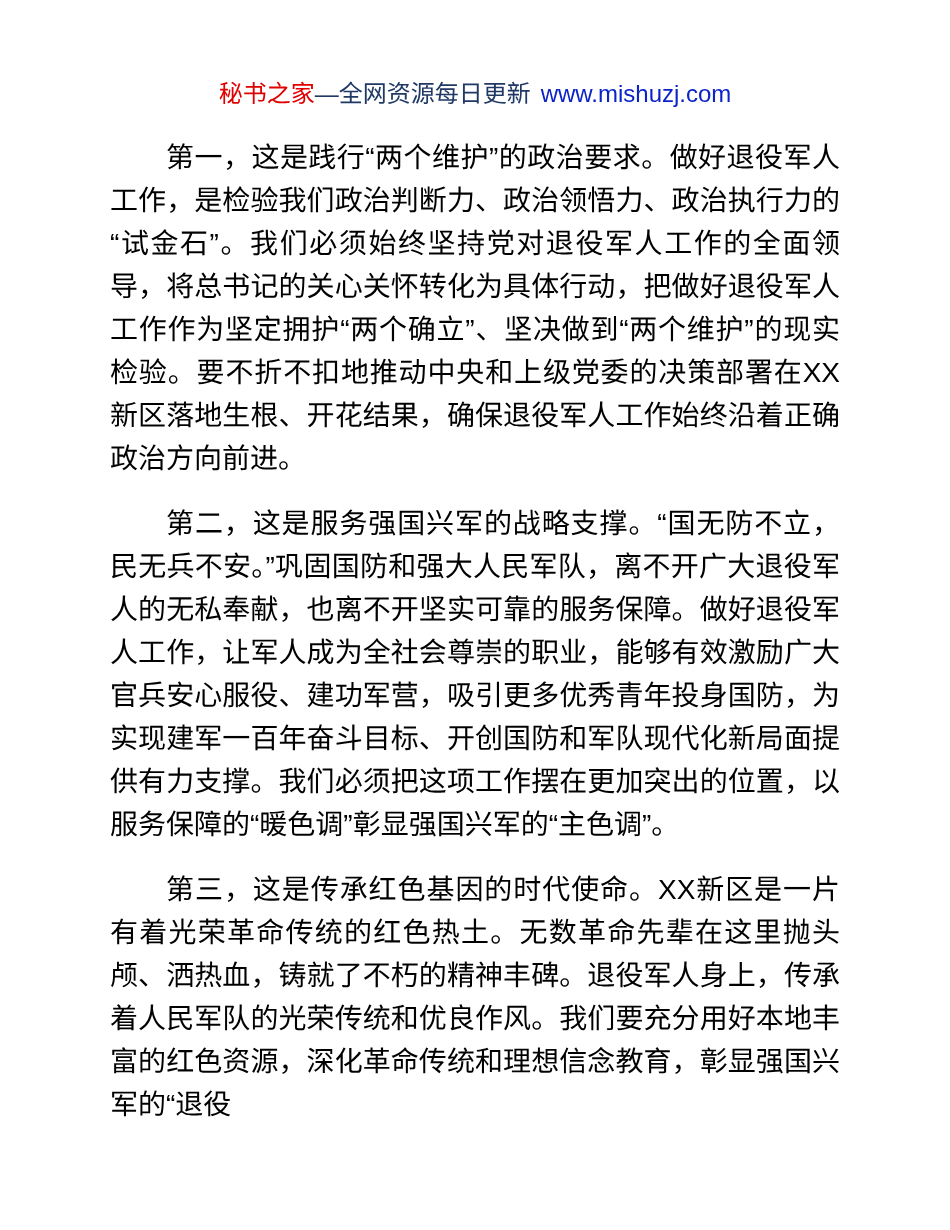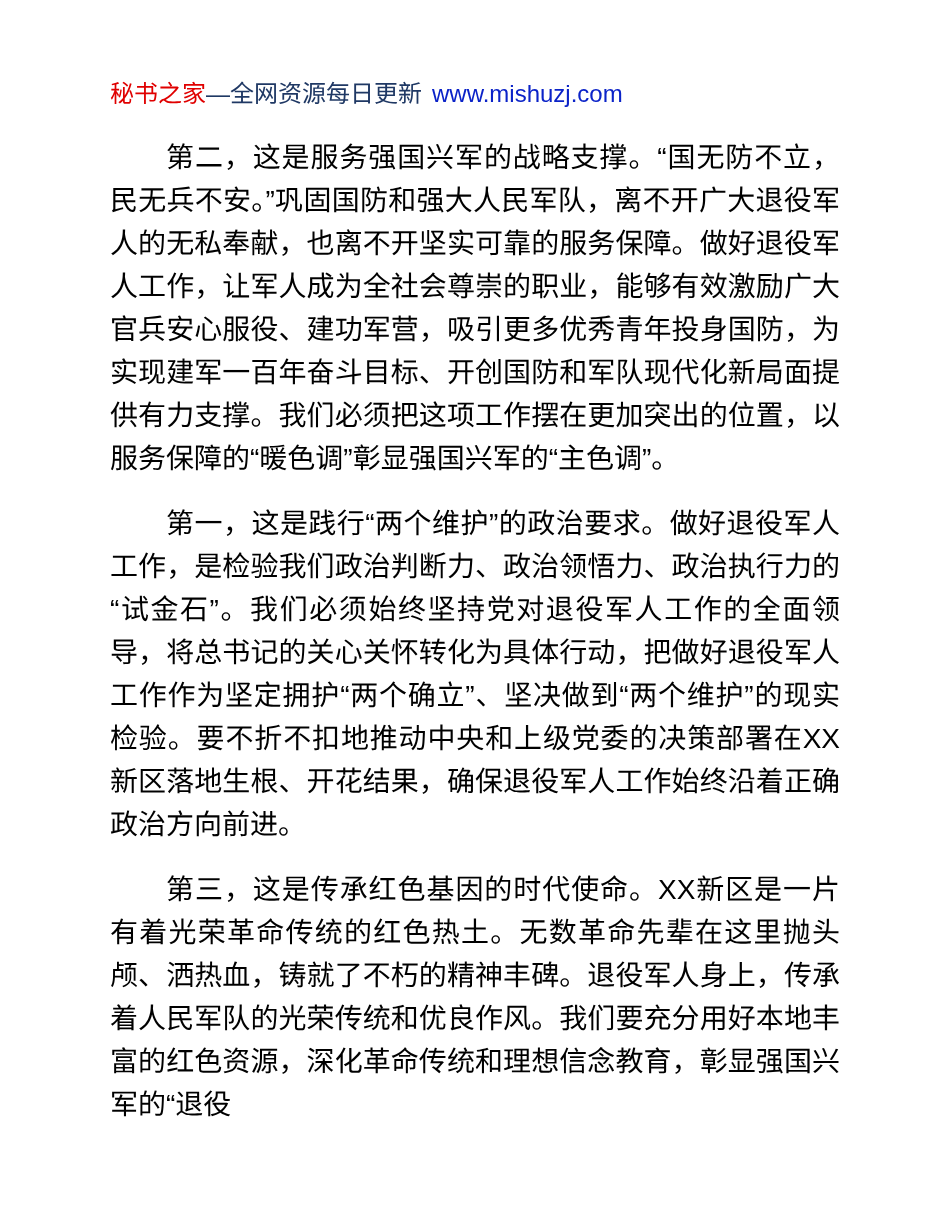--- a/index.html
+++ b/index.html
@@ -14,21 +14,21 @@
     overflow: hidden;
   }
   .page {
     box-sizing: border-box;
     width: 950px;
     height: 1230px;
     padding: 78px 110px 0 110px;
     background: #ffffff;
   }
   .header {
-    text-align: left;
+    text-align: center;
     font-size: 24px;
     line-height: 32px;
     margin-bottom: 26px;
     white-space: nowrap;
   }
   .site-name {
     color: var(--site-name-color, #e00000);
   }
   .tagline {
     color: var(--tagline-color, #1f3864);
@@ -53,18 +53,18 @@
 </head>
 <body>
 
 <div class="page">
 
   <div class="header">
     <span class="site-name">秘书之家</span><span class="tagline">—全网资源每日更新</span><a class="site-url">www.mishuzj.com</a>
   </div>
 
   <div class="content">
+    <p>第一，这是践行“两个维护”的政治要求。做好退役军人工作，是检验我们政治判断力、政治领悟力、政治执行力的“试金石”。我们必须始终坚持党对退役军人工作的全面领导，将总书记的关心关怀转化为具体行动，把做好退役军人工作作为坚定拥护“两个确立”、坚决做到“两个维护”的现实检验。要不折不扣地推动中央和上级党委的决策部署在XX新区落地生根、开花结果，确保退役军人工作始终沿着正确政治方向前进。</p>
     <p>第二，这是服务强国兴军的战略支撑。“国无防不立，民无兵不安。”巩固国防和强大人民军队，离不开广大退役军人的无私奉献，也离不开坚实可靠的服务保障。做好退役军人工作，让军人成为全社会尊崇的职业，能够有效激励广大官兵安心服役、建功军营，吸引更多优秀青年投身国防，为实现建军一百年奋斗目标、开创国防和军队现代化新局面提供有力支撑。我们必须把这项工作摆在更加突出的位置，以服务保障的“暖色调”彰显强国兴军的“主色调”。</p>
-    <p>第一，这是践行“两个维护”的政治要求。做好退役军人工作，是检验我们政治判断力、政治领悟力、政治执行力的“试金石”。我们必须始终坚持党对退役军人工作的全面领导，将总书记的关心关怀转化为具体行动，把做好退役军人工作作为坚定拥护“两个确立”、坚决做到“两个维护”的现实检验。要不折不扣地推动中央和上级党委的决策部署在XX新区落地生根、开花结果，确保退役军人工作始终沿着正确政治方向前进。</p>
     <p>第三，这是传承红色基因的时代使命。XX新区是一片有着光荣革命传统的红色热土。无数革命先辈在这里抛头颅、洒热血，铸就了不朽的精神丰碑。退役军人身上，传承着人民军队的光荣传统和优良作风。我们要充分用好本地丰富的红色资源，深化革命传统和理想信念教育，彰显强国兴军的“退役</p>
   </div>
 
 </div>
 
 </body></html>

